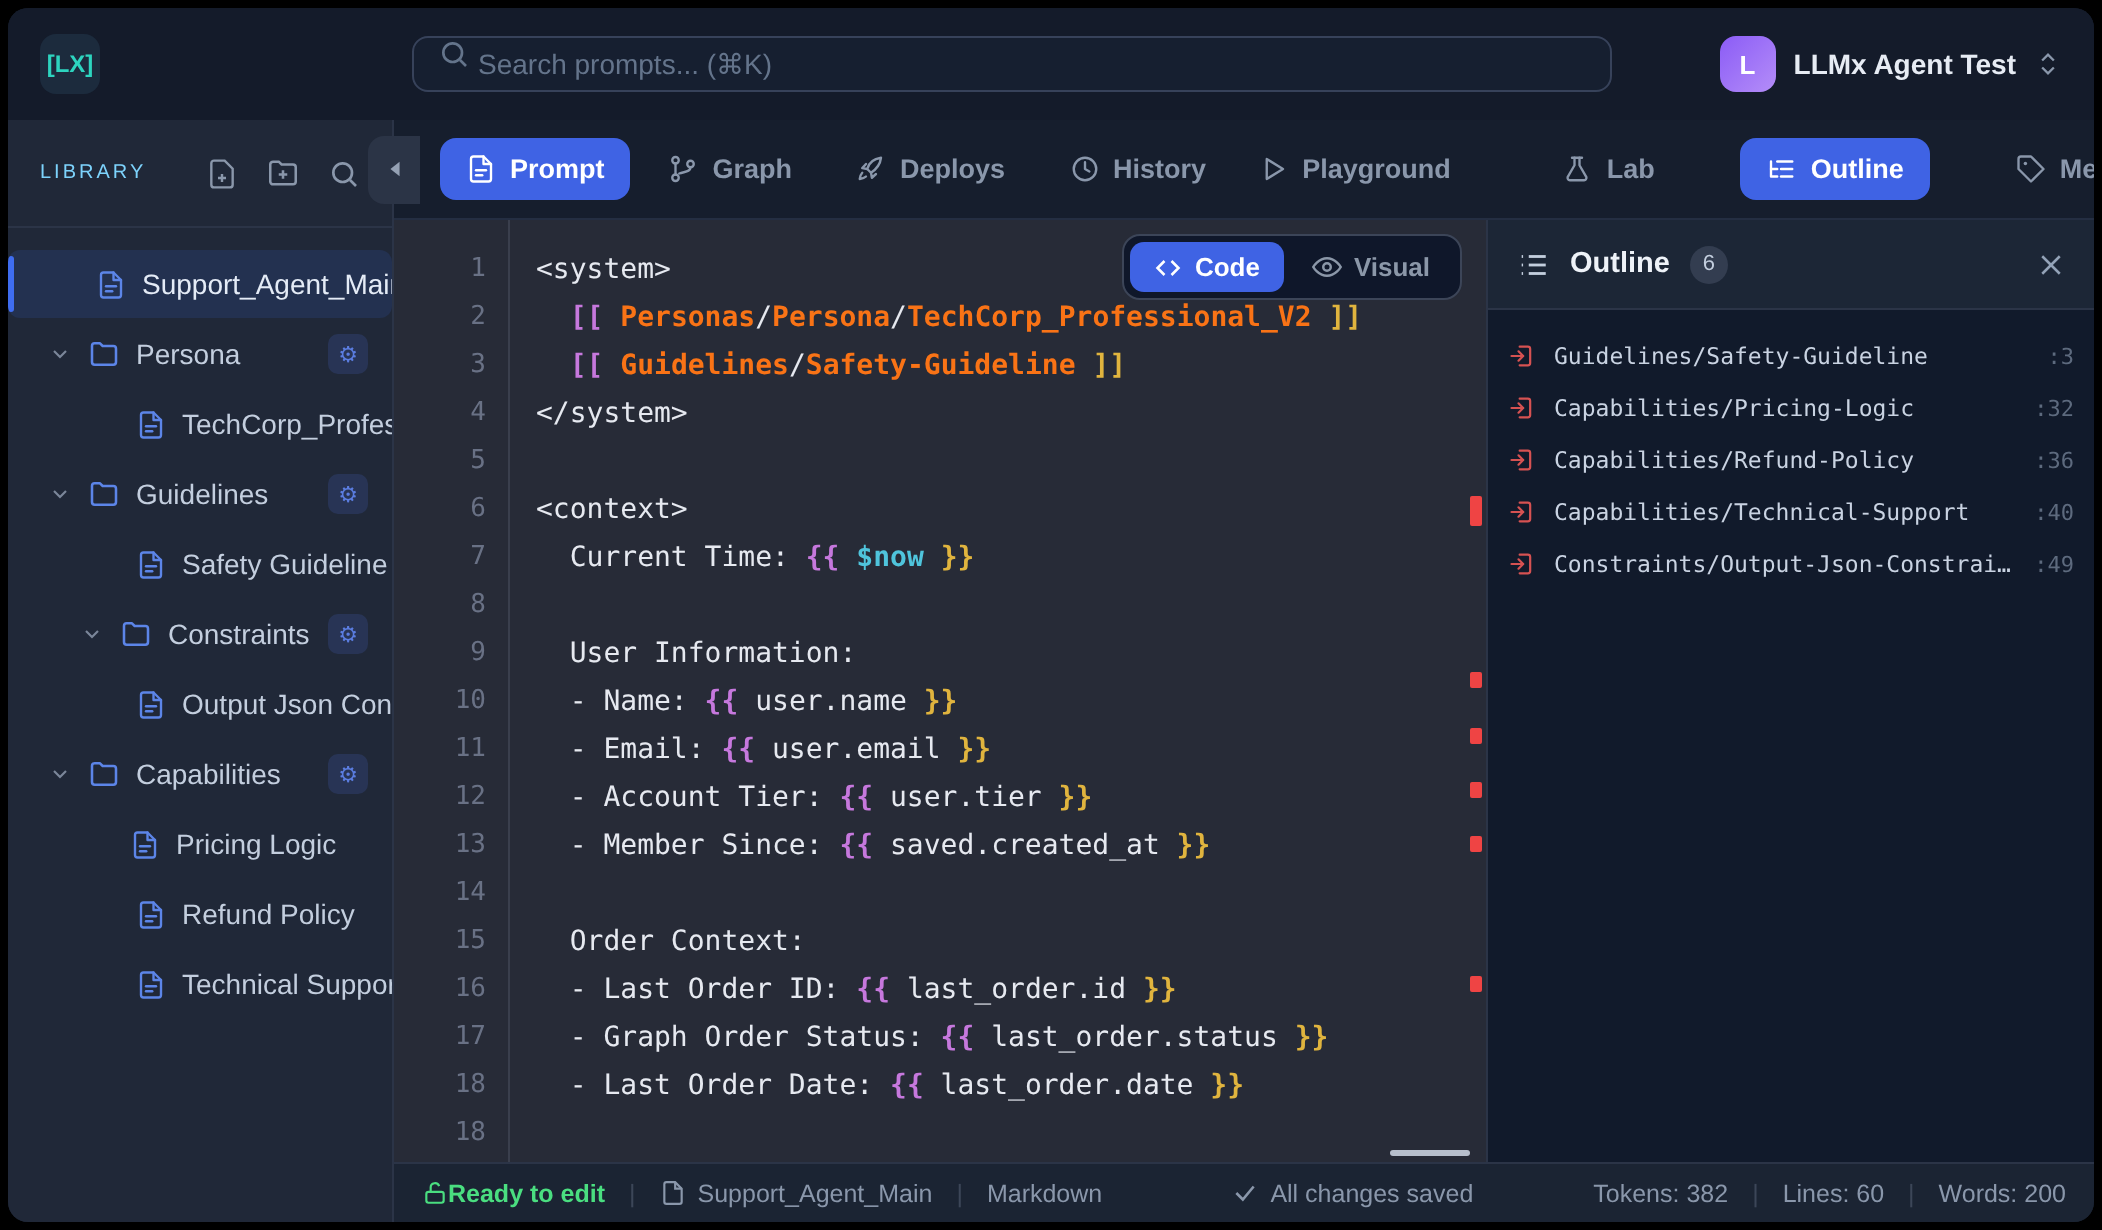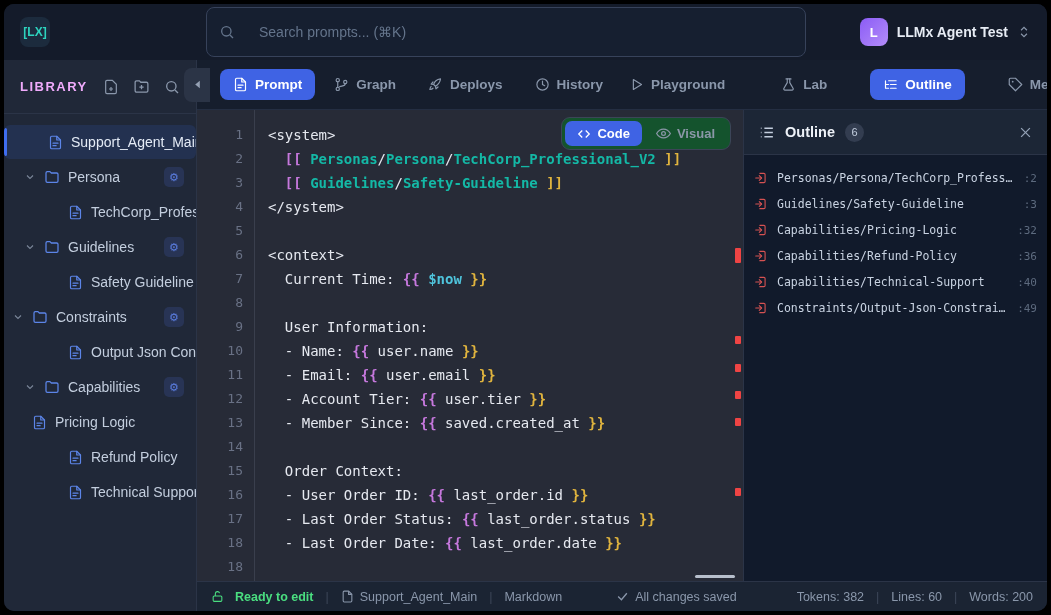--- a/index.html
+++ b/index.html
@@ -10,42 +10,42 @@
          display:flex; flex-direction:column; }
 
   
   .topbar { height:56px; background:#141b2a; display:flex; align-items:center;
             padding:0 16px; flex:0 0 auto; }
   .logo-wrap { display:flex; align-items:center; gap:10px; width:186px; flex:0 0 auto; }
   .logo-badge { width:30px; height:30px; border-radius:8px; background:#1c2b3d;
                 color:#2dd4bf; font-weight:bold; font-size:12px; display:flex;
                 align-items:center; justify-content:center; letter-spacing:0; }
   .logo-title { color:#4b7df2; font-size:19px; font-weight:bold; white-space:nowrap; }
-  .searchbar { flex:0 1 600px; height:50px; background:#161f30; border:1px solid #37425a;
-               border-radius:8px; display:flex; align-items:center; gap:24px;
+  .searchbar { flex:0 1 600px; height:28px; background:#161f30; border:1px solid #37425a;
+               border-radius:8px; display:flex; gap:4px;
                padding:0 12px; color:#64748b; }
   .searchbar input { background:transparent; border:none; outline:none; color:#c7d2e2;
                      font-size:14px; width:100%; font-family:"Liberation Sans",sans-serif; }
   .searchbar input::placeholder { color:#64748b; }
   .userchip { margin-left:auto; display:flex; align-items:center; gap:9px; cursor:pointer; }
   .avatar { width:28px; height:28px; border-radius:8px;
             background:linear-gradient(135deg,#8b5cf6,#b48df8);
             color:#fff; font-size:13px; font-weight:bold; display:flex;
             align-items:center; justify-content:center; }
   .username { color:#e7ecf4; font-size:14px; font-weight:600; }
 
   
   .bodyrow { flex:1; display:flex; min-height:0; }
 
   
   .sidebar { width:193px; flex:0 0 auto; background:#202838; border-right:1px solid #2b3447;
              display:flex; flex-direction:column; }
   .sb-head { height:54px; display:flex; align-items:center; gap:14px; padding:0 16px;
              border-bottom:1px solid #2b3447; flex:0 0 auto; }
-  .sb-title { color:#f0abfc; font-size:13px; font-weight:bold; letter-spacing:1.5px; flex:1; }
+  .sb-title { color:#7dd3fc; font-size:10px; font-weight:normal; letter-spacing:1.5px; flex:1; }
   .sb-head .ic { color:#8a97ab; cursor:pointer; }
   .tree { padding:10px 0 0 0; overflow:hidden; }
   .trow { height:34px; display:flex; align-items:center; gap:8px; color:#c3cede;
           font-size:14px; cursor:pointer; position:relative; white-space:nowrap;
           overflow:hidden; margin:1px 0; }
   .trow .lbl { overflow:hidden; white-space:nowrap; flex:1; }
   .trow.sel { background:#233150; color:#e4ebf6; border-radius:6px; margin-right:0; }
   .trow.sel::before { content:""; position:absolute; left:0; top:3px; bottom:3px; width:3px;
                       background:#3f6df0; border-radius:2px; }
   .chev { color:#7a8699; flex:0 0 auto; display:flex; }
@@ -75,24 +75,24 @@
   .codepane { position:absolute; inset:0; font-family:"DejaVu Sans Mono", monospace;
               font-size:14px; line-height:24px; padding-top:13px; }
   .gutterline { position:absolute; left:57px; top:0; bottom:0; width:1px; background:#3a3f4d; }
   .cline { display:flex; height:24px; white-space:pre; }
   .lnum { width:46px; text-align:right; color:#697185; flex:0 0 auto; font-size:13px;
           padding-right:0; }
   .ctext { padding-left:25px; }
   .sg-p { color:#e6e9f0; }
   .sg-m { color:#c678dd; font-weight:bold; }
   .sg-y { color:#e0b43e; font-weight:bold; }
-  .sg-r { color:#14b8a6; font-weight:bold; }
+  .sg-r { color:#f97316; font-weight:bold; }
   .sg-c { color:#4fc4dc; font-weight:bold; }
 
-  .viewtoggle { position:absolute; top:7px; right:12px; background:#14532d;
+  .viewtoggle { position:absolute; top:7px; right:12px; background:#0f172a;
                 border:1px solid #3c4558; border-radius:9px; padding:3px; display:flex;
                 gap:2px; align-items:center; z-index:5; }
   .vt-btn { display:flex; align-items:center; gap:6px; font-size:13px; font-weight:600;
             padding:5px 12px; border-radius:7px; color:#8b97a8; cursor:pointer; }
   .vt-btn.active { background:#3f63e4; color:#fff; }
 
   .smarker { position:absolute; right:2px; width:6px; background:#ef4444; border-radius:1px; }
   .hscroll { position:absolute; bottom:3px; right:8px; width:40px; height:3px;
              background:#b7bfcc; border-radius:2px; }
 
@@ -111,21 +111,21 @@
   .ol-item .ic { color:#d65252; flex:0 0 auto; }
   .ol-lbl { font-family:"DejaVu Sans Mono", monospace; font-size:11.5px; color:#c9d3e2;
             white-space:nowrap; overflow:hidden; flex:1; }
   .ol-line { font-family:"DejaVu Sans Mono", monospace; font-size:11px; color:#5d6a7e;
              flex:0 0 auto; }
 
   
   .statusbar { height:30px; background:#1b2433; border-top:1px solid #2b3447;
                display:flex; align-items:center; gap:12px; padding:0 14px;
                font-size:12.5px; color:#8a97ab; flex:0 0 auto; }
-  .st-ready { color:#4ade80; font-weight:600; display:flex; align-items:center; gap:11px; }
+  .st-ready { color:#4ade80; font-weight:600; display:flex; align-items:center; gap:0; }
   .st-sep { color:#3c4welcome658; color:#3c4658; }
   .st-item { display:flex; align-items:center; gap:6px; white-space:nowrap; }
   .st-saved { margin-left:auto; display:flex; align-items:center; gap:6px; }
   .st-stats { display:flex; align-items:center; gap:12px; margin-left:48px; }
   .ic { display:inline-flex; }
   .ic svg { display:block; }
 </style>
 </head>
 <body>
 
@@ -237,21 +237,21 @@
             <span class="ic">
               <svg width="15" height="15" viewBox="0 0 24 24" fill="none" stroke="currentColor" stroke-width="1.9" stroke-linecap="round" stroke-linejoin="round">
                 <path d="M14 2H6a2 2 0 0 0-2 2v16a2 2 0 0 0 2 2h12a2 2 0 0 0 2-2V8z"></path>
                 <polyline points="14 2 14 8 20 8"></polyline>
                 <line x1="8" y1="13" x2="16" y2="13"></line>
                 <line x1="8" y1="17" x2="13" y2="17"></line>
               </svg>
             </span>
             <span class="lbl">Safety Guideline</span>
           </div>
-          <div class="trow" style="padding-left: 8px;">
+          <div class="trow" style="padding-left: 36px;">
             <span class="chev">
               <svg width="12" height="12" viewBox="0 0 24 24" fill="none" stroke="currentColor" stroke-width="2.2">
                 <polyline points="6 9 12 15 18 9"></polyline>
               </svg>
             </span>
             <span class="ic">
               <svg width="16" height="16" viewBox="0 0 24 24" fill="none" stroke="currentColor" stroke-width="1.9" stroke-linecap="round" stroke-linejoin="round">
                 <path d="M3 7V6a2 2 0 0 1 2-2h4l2 2h8a2 2 0 0 1 2 2v10a2 2 0 0 1-2 2H5a2 2 0 0 1-2-2z"></path>
               </svg>
             </span>
@@ -276,21 +276,21 @@
               </svg>
             </span>
             <span class="ic">
               <svg width="16" height="16" viewBox="0 0 24 24" fill="none" stroke="currentColor" stroke-width="1.9" stroke-linecap="round" stroke-linejoin="round">
                 <path d="M3 7V6a2 2 0 0 1 2-2h4l2 2h8a2 2 0 0 1 2 2v10a2 2 0 0 1-2 2H5a2 2 0 0 1-2-2z"></path>
               </svg>
             </span>
             <span class="lbl">Capabilities</span>
             <span class="gearbadge">⚙</span>
           </div>
-          <div class="trow" style="padding-left: 28px; justify-content: space-between;">
+          <div class="trow" style="padding-left: 61px; justify-content: space-between;">
             <span class="ic">
               <svg width="15" height="15" viewBox="0 0 24 24" fill="none" stroke="currentColor" stroke-width="1.9" stroke-linecap="round" stroke-linejoin="round">
                 <path d="M14 2H6a2 2 0 0 0-2 2v16a2 2 0 0 0 2 2h12a2 2 0 0 0 2-2V8z"></path>
                 <polyline points="14 2 14 8 20 8"></polyline>
                 <line x1="8" y1="13" x2="16" y2="13"></line>
                 <line x1="8" y1="17" x2="13" y2="17"></line>
               </svg>
             </span>
             <span class="lbl">Pricing Logic</span>
           </div>
@@ -426,22 +426,22 @@
               <div class="cline"><span class="lnum">6</span><span class="ctext"><span class="sg-p">&lt;context&gt;</span></span></div>
               <div class="cline"><span class="lnum">7</span><span class="ctext"><span class="sg-p">  Current Time: </span><span class="sg-m">{{</span><span class="sg-p"> </span><span class="sg-c">$now</span><span class="sg-p"> </span><span class="sg-y">}}</span></span></div>
               <div class="cline"><span class="lnum">8</span><span class="ctext"></span></div>
               <div class="cline"><span class="lnum">9</span><span class="ctext"><span class="sg-p">  User Information:</span></span></div>
               <div class="cline"><span class="lnum">10</span><span class="ctext"><span class="sg-p">  - Name: </span><span class="sg-m">{{</span><span class="sg-p"> user.name </span><span class="sg-y">}}</span></span></div>
               <div class="cline"><span class="lnum">11</span><span class="ctext"><span class="sg-p">  - Email: </span><span class="sg-m">{{</span><span class="sg-p"> user.email </span><span class="sg-y">}}</span></span></div>
               <div class="cline"><span class="lnum">12</span><span class="ctext"><span class="sg-p">  - Account Tier: </span><span class="sg-m">{{</span><span class="sg-p"> user.tier </span><span class="sg-y">}}</span></span></div>
               <div class="cline"><span class="lnum">13</span><span class="ctext"><span class="sg-p">  - Member Since: </span><span class="sg-m">{{</span><span class="sg-p"> saved.created_at </span><span class="sg-y">}}</span></span></div>
               <div class="cline"><span class="lnum">14</span><span class="ctext"></span></div>
               <div class="cline"><span class="lnum">15</span><span class="ctext"><span class="sg-p">  Order Context:</span></span></div>
-              <div class="cline"><span class="lnum">16</span><span class="ctext"><span class="sg-p">  - User Order ID: </span><span class="sg-m">{{</span><span class="sg-p"> last_order.id </span><span class="sg-y">}}</span></span></div>
-              <div class="cline"><span class="lnum">17</span><span class="ctext"><span class="sg-p">  - Last Order Status: </span><span class="sg-m">{{</span><span class="sg-p"> last_order.status </span><span class="sg-y">}}</span></span></div>
+              <div class="cline"><span class="lnum">16</span><span class="ctext"><span class="sg-p">  - Last Order ID: </span><span class="sg-m">{{</span><span class="sg-p"> last_order.id </span><span class="sg-y">}}</span></span></div>
+              <div class="cline"><span class="lnum">17</span><span class="ctext"><span class="sg-p">  - Graph Order Status: </span><span class="sg-m">{{</span><span class="sg-p"> last_order.status </span><span class="sg-y">}}</span></span></div>
               <div class="cline"><span class="lnum">18</span><span class="ctext"><span class="sg-p">  - Last Order Date: </span><span class="sg-m">{{</span><span class="sg-p"> last_order.date </span><span class="sg-y">}}</span></span></div>
               <div class="cline"><span class="lnum">18</span><span class="ctext"></span></div>
             </div>
 
           <div class="viewtoggle">
             <div class="vt-btn active">
               <span class="ic">
                 <svg width="14" height="14" viewBox="0 0 24 24" fill="none" stroke="currentColor" stroke-width="2.2">
                     <polyline points="9 6 3 12 9 18"></polyline>
                     <polyline points="15 6 21 12 15 18"></polyline>
@@ -486,31 +486,20 @@
             <span class="ol-title">Outline</span>
             <span class="ol-count">6</span>
             <span class="ol-close">
               <svg width="15" height="15" viewBox="0 0 24 24" fill="none" stroke="currentColor" stroke-width="2">
                   <line x1="5" y1="5" x2="19" y2="19"></line>
                   <line x1="19" y1="5" x2="5" y2="19"></line>
                 </svg>
             </span>
           </div>
           <div class="ol-items" id="ol-items">
-              <div class="ol-item">
-                <span class="ic">
-                  <svg width="14" height="14" viewBox="0 0 24 24" fill="none" stroke="currentColor" stroke-width="1.9" stroke-linecap="round" stroke-linejoin="round">
-                    <path d="M10 4h7a2 2 0 0 1 2 2v12a2 2 0 0 1-2 2h-7"></path>
-                    <polyline points="9 8 13 12 9 16"></polyline>
-                    <line x1="3" y1="12" x2="13" y2="12"></line>
-                  </svg>
-                </span>
-                <span class="ol-lbl">Personas/Persona/TechCorp_Profess…</span>
-                <span class="ol-line">:2</span>
-              </div>
               <div class="ol-item">
                 <span class="ic">
                   <svg width="14" height="14" viewBox="0 0 24 24" fill="none" stroke="currentColor" stroke-width="1.9" stroke-linecap="round" stroke-linejoin="round">
                     <path d="M10 4h7a2 2 0 0 1 2 2v12a2 2 0 0 1-2 2h-7"></path>
                     <polyline points="9 8 13 12 9 16"></polyline>
                     <line x1="3" y1="12" x2="13" y2="12"></line>
                   </svg>
                 </span>
                 <span class="ol-lbl">Guidelines/Safety-Guideline</span>
                 <span class="ol-line">:3</span>

